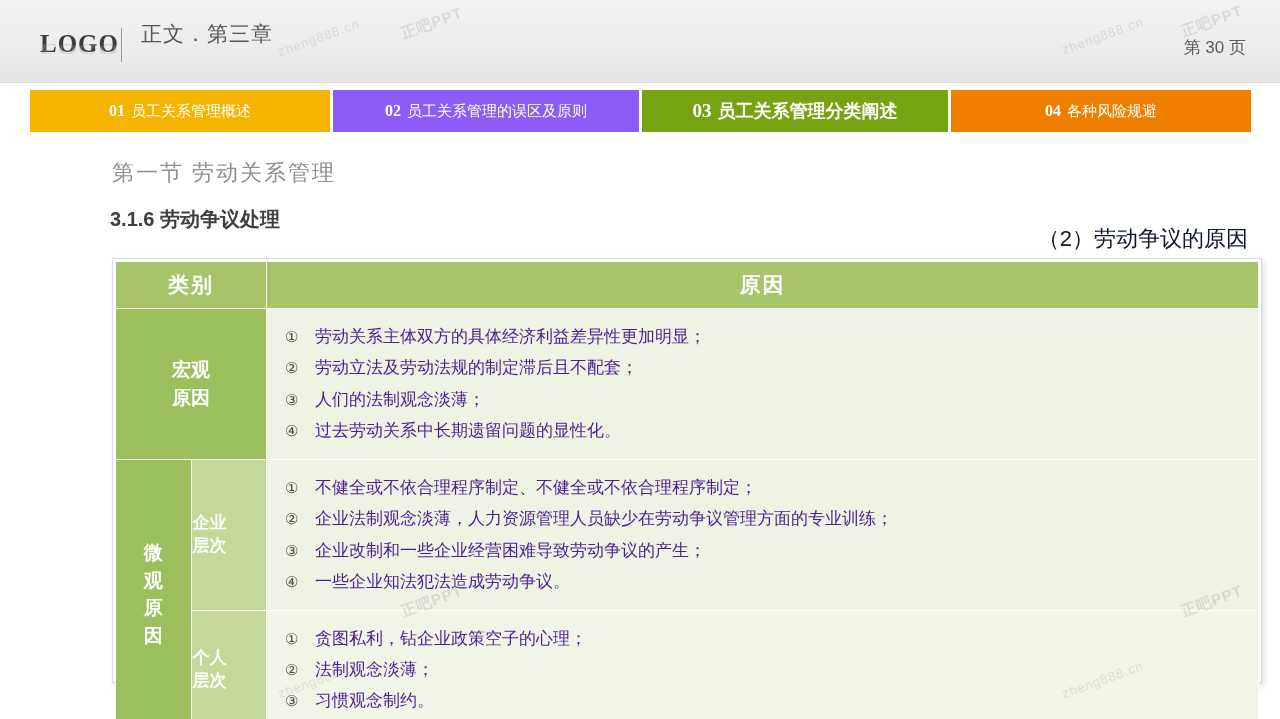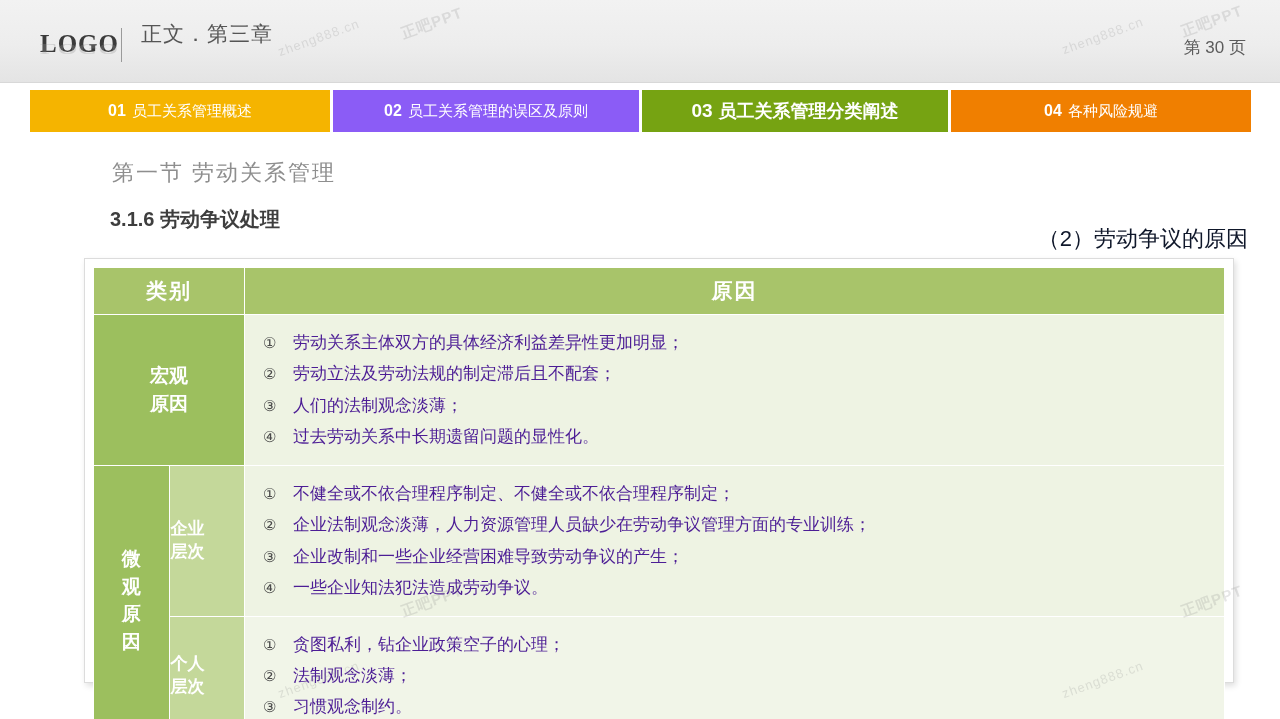--- a/index.html
+++ b/index.html
@@ -78,21 +78,21 @@
     display: flex;
     align-items: center;
     justify-content: center;
     color: #ffffff;
     white-space: nowrap;
     box-sizing: border-box;
   }
   .nav-tab .num {
     font-size: 16px;
     font-weight: bold;
-    font-family: Liberation Sans, sans-serif;
+    font-family: Liberation Serif, serif;
     margin-right: 6px;
   }
   .nav-tab .lbl {
     font-size: 15px;
   }
   .nav-tab.t1 { width: 300px; background: #f5b400; }
   .nav-tab.t2 { width: 306px; background: #8b5cf6; }
   .nav-tab.t3 { width: 306px; background: #76a312; }
   .nav-tab.t3 .num { font-size: 19px; }
   .nav-tab.t3 .lbl { font-size: 18px; font-weight: bold; }
@@ -116,28 +116,28 @@
   .right-caption {
     position: absolute;
     right: 32px; top: 224px;
     font-size: 22px;
     color: #0f172a;
   }
 
   
   .card {
     position: absolute;
-    left: 84px; top: 258px;
+    left: 112px; top: 258px;
     width: 1150px;
     height: 425px;
     background: #ffffff;
     border: 1px solid #dcdcdc;
     box-shadow: 2px 3px 6px rgba(0,0,0,0.13);
     box-sizing: border-box;
-    padding: 8px;
+    padding: 2px;
   }
   table.main {
     width: 100%;
     height: 100%;
     border-collapse: collapse;
     table-layout: fixed;
   }
   table.main td, table.main th {
     border: 1px solid #ffffff;
     vertical-align: middle;

